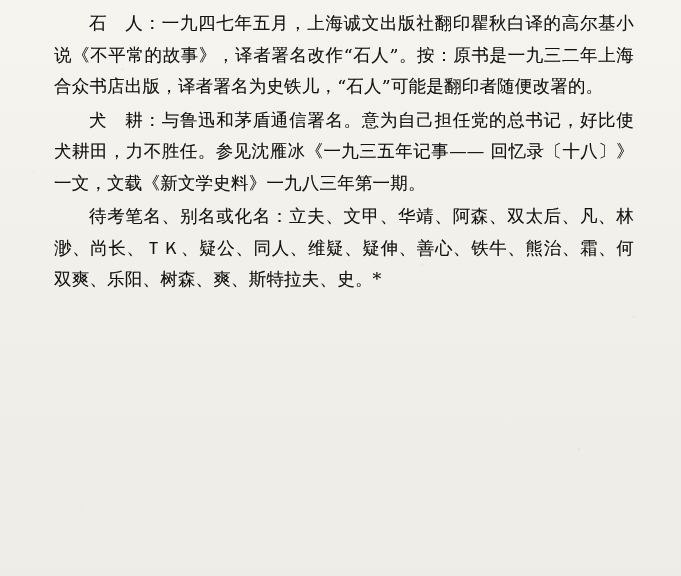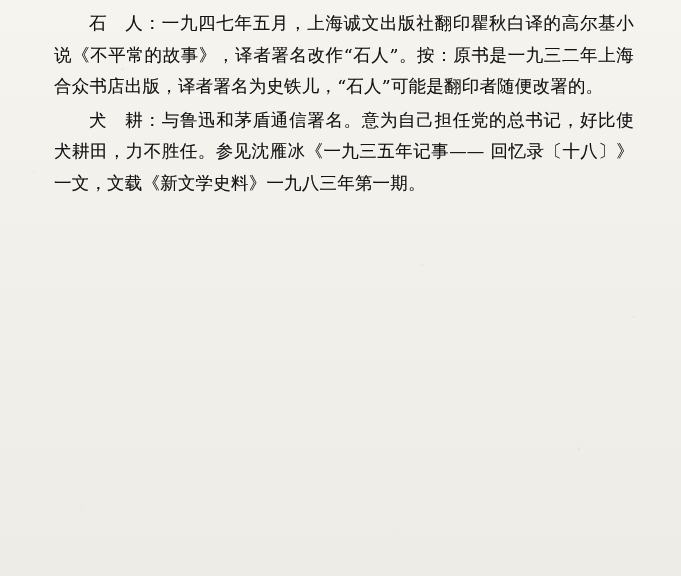--- a/index.html
+++ b/index.html
@@ -60,14 +60,15 @@
   }
 </style>
 </head>
 <body>
 
 <div class="page">
   <div class="scan-noise"></div>
   <div class="text-column">
     <p class="para">石　人：一九四七年五月，上海诚文出版社翻印瞿秋白译的高尔基小说《不平常的故事》，译者署名改作“石人”。按：原书是一九三二年上海合众书店出版，译者署名为史铁儿，“石人”可能是翻印者随便改署的。</p>
     <p class="para">犬　耕：与鲁迅和茅盾通信署名。意为自己担任党的总书记，好比使犬耕田，力不胜任。参见沈雁冰《一九三五年记事—— 回忆录〔十八〕》一文，文载《新文学史料》一九八三年第一期。</p>
+    <p class="para">待考笔名、别名或化名：立夫、文甲、华靖、阿森、双太后、凡、林渺、尚长、ＴＫ、疑公、同人、维疑、疑伸、善心、铁牛、熊治、霜、何双爽、乐阳、树森、爽、斯特拉夫、史。*</p>
   </div>
 </div>
 
 </body></html>

